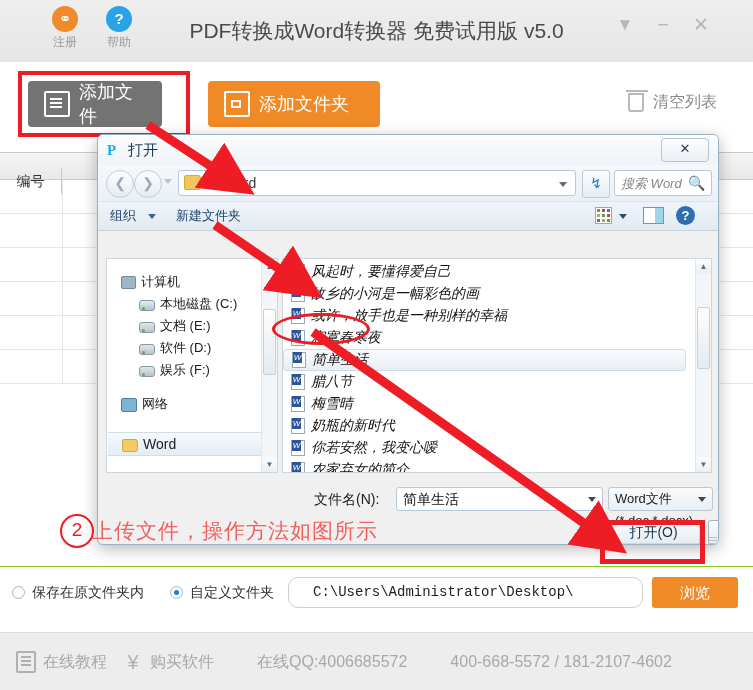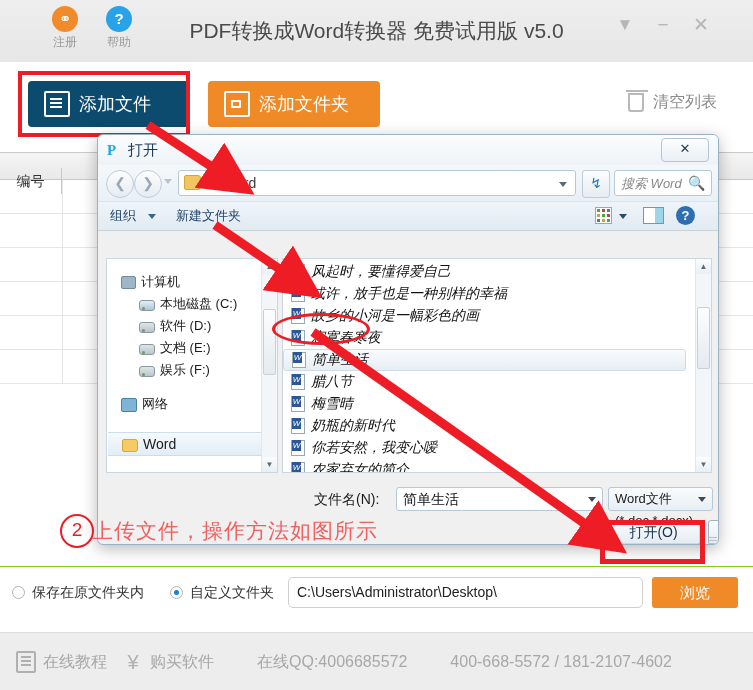--- a/index.html
+++ b/index.html
@@ -32,21 +32,21 @@
   #btn-min{left:650px;font-size:19px;}
   #btn-close{left:688px;font-size:19px;}
 
   
   #action-bar{position:absolute;left:0;top:62px;width:753px;height:84px;background:#fff;}
   .big-btn{
     position:absolute;height:46px;border-radius:4px;color:#fff;
     display:flex;align-items:center;padding:0 16px;box-sizing:border-box;
     font-size:18px;cursor:pointer;
   }
-  #btn-add-file{left:28px;top:19px;width:161px;background:#0c4a6e;}
+  #btn-add-file{left:28px;top:19px;width:134px;background:#737373;}
   #btn-add-folder{left:208px;top:19px;width:172px;background:#ef8a26;}
   .big-btn .glyph{width:26px;height:26px;margin-right:9px;flex:0 0 auto;position:relative;}
   .doc-glyph{border:2px solid #fff;border-radius:2px;box-sizing:border-box;}
   .doc-glyph:before{content:"";position:absolute;left:4px;top:5px;width:12px;height:2px;
       background:#fff;box-shadow:0 4px 0 #fff,0 8px 0 #fff;}
   .folder-glyph{border:2px solid #fff;border-radius:2px;box-sizing:border-box;}
   .folder-glyph:before{content:"";position:absolute;left:5px;top:7px;width:10px;height:8px;
       border:2px solid #fff;border-radius:1px;box-sizing:border-box;}
   #hl-add-file{
     position:absolute;left:18px;top:9px;width:172px;height:66px;
@@ -76,23 +76,23 @@
   .radio{position:absolute;top:19px;width:13px;height:13px;border-radius:50%;
          border:1px solid #b3b3b3;background:#fdfdfd;box-sizing:border-box;cursor:pointer;}
   .radio.on:after{content:"";position:absolute;left:3px;top:3px;width:5px;height:5px;
          border-radius:50%;background:#1a7fd4;}
   #rb-orig{left:12px;}
   #rb-custom{left:170px;}
   .radio-lbl{position:absolute;top:17px;font-size:14px;color:#333;cursor:pointer;}
   #lbl-orig{left:32px;}
   #lbl-custom{left:190px;}
   #path-input{position:absolute;left:288px;top:10px;width:355px;height:31px;
-      border:1px solid #cfcfcf;border-radius:5px;background:#fff;box-sizing:border-box;
-      font-family:Liberation Sans, sans-serif;font-size:14px;color:#222;
-      padding:0 8px;line-height:29px;overflow:hidden;white-space:nowrap;}
+      border:1px solid #cfcfcf;border-radius:10px;background:#fff;box-sizing:border-box;
+      font-family:Liberation Mono, monospace;font-size:14px;color:#222;
+      padding:0 24px;line-height:29px;overflow:hidden;white-space:nowrap;}
   #btn-browse{position:absolute;left:652px;top:10px;width:86px;height:31px;background:#ef8a26;
       border-radius:3px;color:#fff;font-size:15px;text-align:center;line-height:31px;cursor:pointer;}
 
   
   #bottom-bar{position:absolute;left:0;top:632px;width:753px;height:58px;
       background:#ededed;border-top:1px solid #dcdcdc;display:flex;align-items:center;}
   .bb-item{display:flex;align-items:center;margin-left:16px;cursor:pointer;}
   .bb-item .bb-lbl{font-size:16px;color:#a8a8a8;margin-left:7px;}
   .bb-ico{width:20px;height:22px;position:relative;flex:0 0 auto;}
   .ico-book{border:2px solid #b0b0b0;border-radius:2px;box-sizing:border-box;}
@@ -366,25 +366,25 @@
           <div class="tree-item" style="padding-left: 14px;">
             <span class="tree-ico ico-pc"></span>
             <span>计算机</span>
           </div>
           <div class="tree-item" style="padding-left: 32px;">
             <span class="tree-ico ico-hdd ico-hdd-sys"></span>
             <span>本地磁盘 (C:)</span>
           </div>
           <div class="tree-item" style="padding-left: 32px;">
             <span class="tree-ico ico-hdd"></span>
-            <span>软件 (D:)</span>
+            <span>文档 (E:)</span>
           </div>
           <div class="tree-item" style="padding-left: 32px;">
             <span class="tree-ico ico-hdd"></span>
-            <span>文档 (E:)</span>
+            <span>软件 (D:)</span>
           </div>
           <div class="tree-item" style="padding-left: 32px;">
             <span class="tree-ico ico-hdd"></span>
             <span>娱乐 (F:)</span>
           </div>
           <div class="tree-item" style="padding-left: 14px; margin-top: 12px;">
             <span class="tree-ico ico-net"></span>
             <span>网络</span>
           </div>
         </div>
@@ -400,25 +400,25 @@
     </div>
 
     <div id="list-pane">
       <div id="file-list" style="padding-top:2px">
           <div class="file-item">
             <span class="word-ico"></span>
             <span>风起时，要懂得爱自己</span>
           </div>
           <div class="file-item">
             <span class="word-ico"></span>
+            <span>故乡的小河是一幅彩色的画</span>
+          </div>
+          <div class="file-item">
+            <span class="word-ico"></span>
             <span>或许，放手也是一种别样的幸福</span>
-          </div>
-          <div class="file-item">
-            <span class="word-ico"></span>
-            <span>故乡的小河是一幅彩色的画</span>
           </div>
           <div class="file-item">
             <span class="word-ico"></span>
             <span>寂寞春寒夜</span>
           </div>
           <div class="file-item sel">
             <span class="word-ico"></span>
             <span>简单生活</span>
           </div>
           <div class="file-item">

